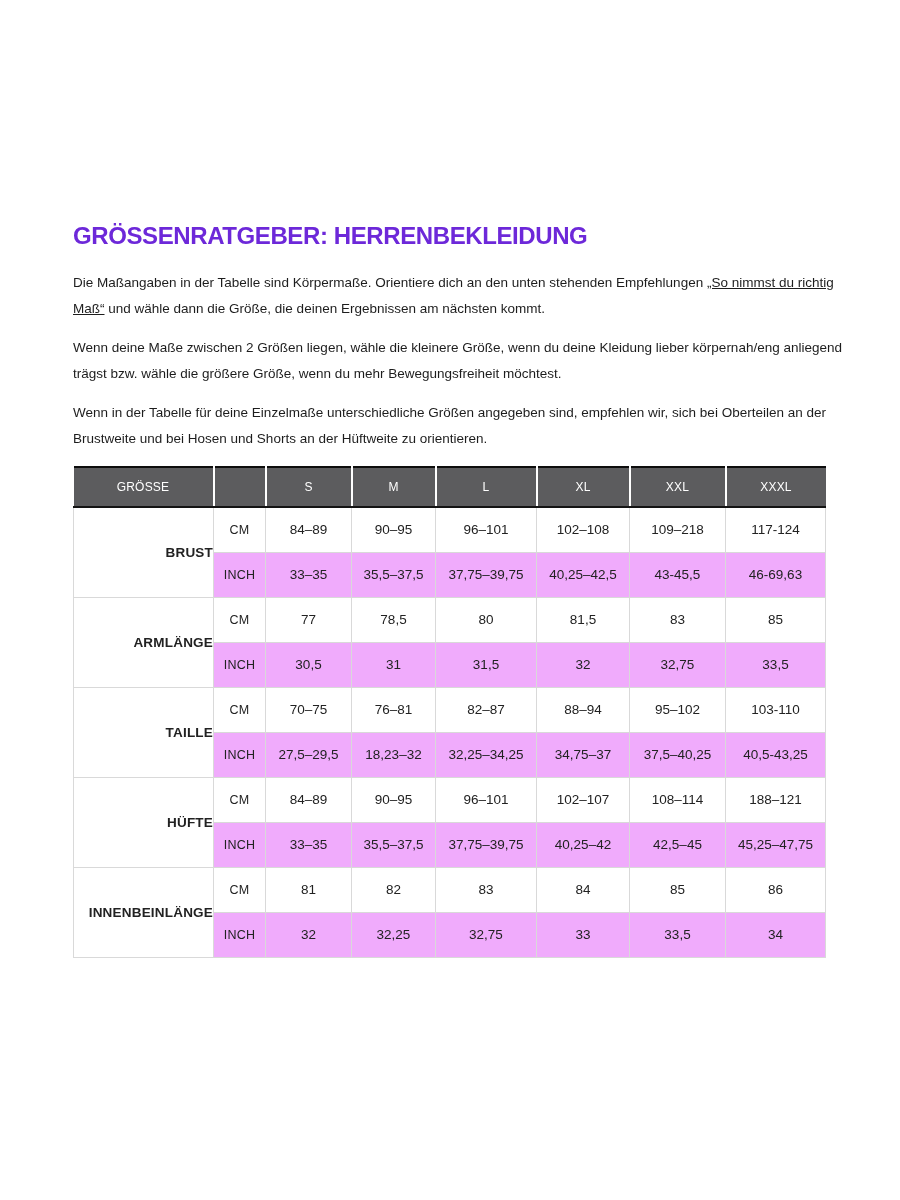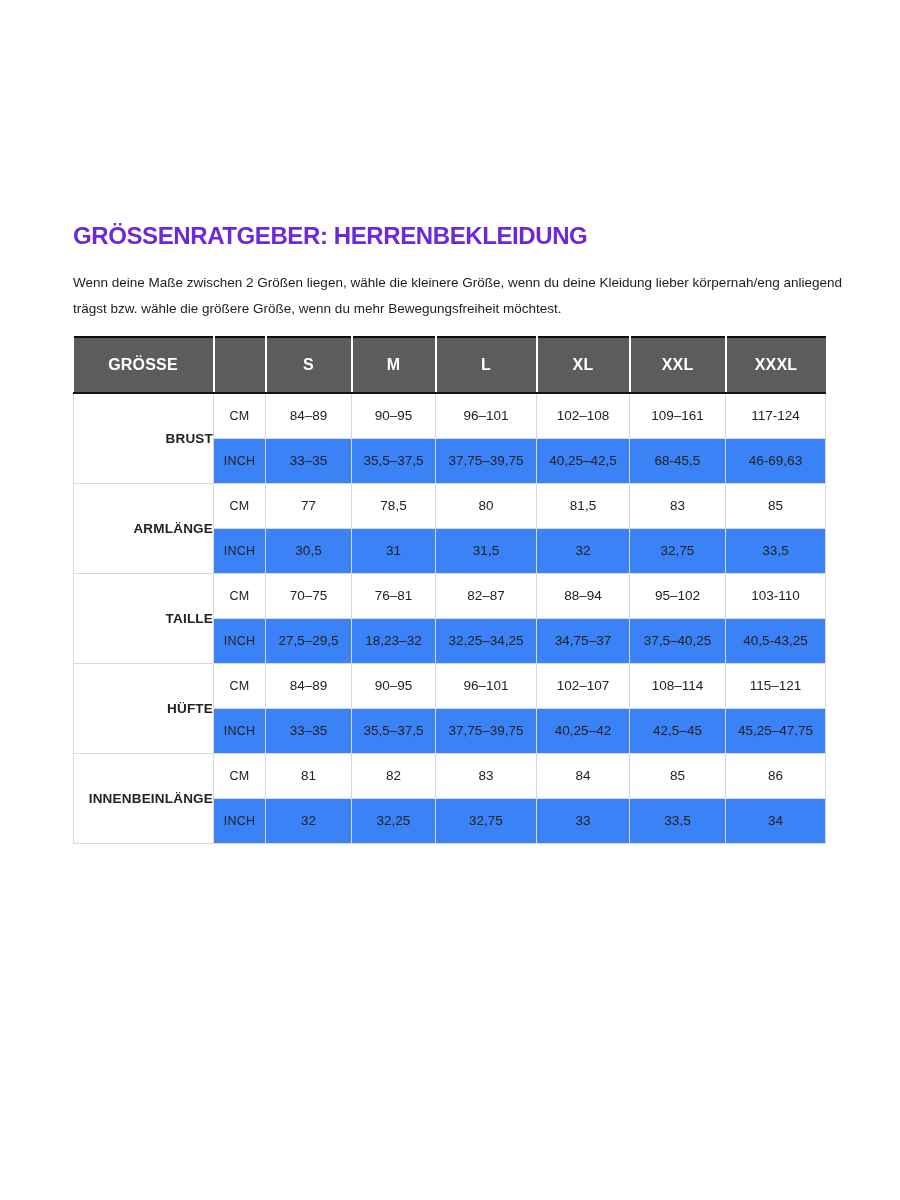--- a/index.html
+++ b/index.html
@@ -43,28 +43,28 @@
   table.size-table {
     border-collapse: collapse;
     table-layout: fixed;
     width: 752px;
     margin-top: 14px;
     border-top: 2px solid #0d0d0d;
   }
   table.size-table thead th {
     background: #5c5c5e;
     color: #ffffff;
-    font-size: 16px;
-    font-weight: 700;
+    font-size: 12px;
+    font-weight: 400;
     height: 38px;
     text-align: center;
     vertical-align: middle;
     border-right: 2px solid #ffffff;
     border-bottom: 2px solid #141414;
-    padding: 8px;
+    padding: 0;
     letter-spacing: 0.2px;
   }
   table.size-table thead th:last-child {
     border-right: none;
   }
   table.size-table tbody th,
   table.size-table tbody td {
     border: 1px solid #d9d9d9;
     height: 44px;
     text-align: center;
@@ -82,33 +82,35 @@
     padding-left: 14px;
     background: #ffffff;
     letter-spacing: 0.2px;
   }
   table.size-table tbody td.unit-cell {
     font-weight: 400;
     font-size: 12.5px;
     letter-spacing: 0.2px;
   }
   table.size-table tbody tr.row-inch td {
-    background: #3b82f6;
+    background: #f0abfc;
   }
 </style>
 </head>
 <body>
 
 <div class="content">
   <h1 class="page-title">GRÖSSENRATGEBER: HERRENBEKLEIDUNG</h1>
 
+  <p class="para"><span>Die Maßangaben in der Tabelle sind Körpermaße. Orientiere dich an den unten stehenden Empfehlungen </span><a class="measure-link" href="#">„So nimmst du richtig Maß“</a><span> und wähle dann die Größe, die deinen Ergebnissen am nächsten kommt.</span></p>
 
   <p class="para">Wenn deine Maße zwischen 2 Größen liegen, wähle die kleinere Größe, wenn du deine Kleidung lieber körpernah/eng anliegend trägst bzw. wähle die größere Größe, wenn du mehr Bewegungsfreiheit möchtest.</p>
 
 
+  <p class="para">Wenn in der Tabelle für deine Einzelmaße unterschiedliche Größen angegeben sind, empfehlen wir, sich bei Oberteilen an der Brustweite und bei Hosen und Shorts an der Hüftweite zu orientieren.</p>
 
   <table class="size-table">
     <colgroup id="size-colgroup">
         <col style="width: 140px;">
         <col style="width: 52px;">
         <col style="width: 86px;">
         <col style="width: 84px;">
         <col style="width: 101px;">
         <col style="width: 93px;">
         <col style="width: 96px;">
@@ -127,30 +129,30 @@
         </tr>
     </thead>
     <tbody id="size-body">
         <tr class="row-cm">
           <th class="measure-label" rowspan="2">BRUST</th>
           <td class="unit-cell">CM</td>
           <td>84–89</td>
           <td>90–95</td>
           <td>96–101</td>
           <td>102–108</td>
-          <td>109–161</td>
+          <td>109–218</td>
           <td>117-124</td>
         </tr>
         <tr class="row-inch">
           <td class="unit-cell">INCH</td>
           <td>33–35</td>
           <td>35,5–37,5</td>
           <td>37,75–39,75</td>
           <td>40,25–42,5</td>
-          <td>68-45,5</td>
+          <td>43-45,5</td>
           <td>46-69,63</td>
         </tr>
         <tr class="row-cm">
           <th class="measure-label" rowspan="2">ARMLÄNGE</th>
           <td class="unit-cell">CM</td>
           <td>77</td>
           <td>78,5</td>
           <td>80</td>
           <td>81,5</td>
           <td>83</td>
@@ -185,21 +187,21 @@
           <td>40,5-43,25</td>
         </tr>
         <tr class="row-cm">
           <th class="measure-label" rowspan="2">HÜFTE</th>
           <td class="unit-cell">CM</td>
           <td>84–89</td>
           <td>90–95</td>
           <td>96–101</td>
           <td>102–107</td>
           <td>108–114</td>
-          <td>115–121</td>
+          <td>188–121</td>
         </tr>
         <tr class="row-inch">
           <td class="unit-cell">INCH</td>
           <td>33–35</td>
           <td>35,5–37,5</td>
           <td>37,75–39,75</td>
           <td>40,25–42</td>
           <td>42,5–45</td>
           <td>45,25–47,75</td>
         </tr>

